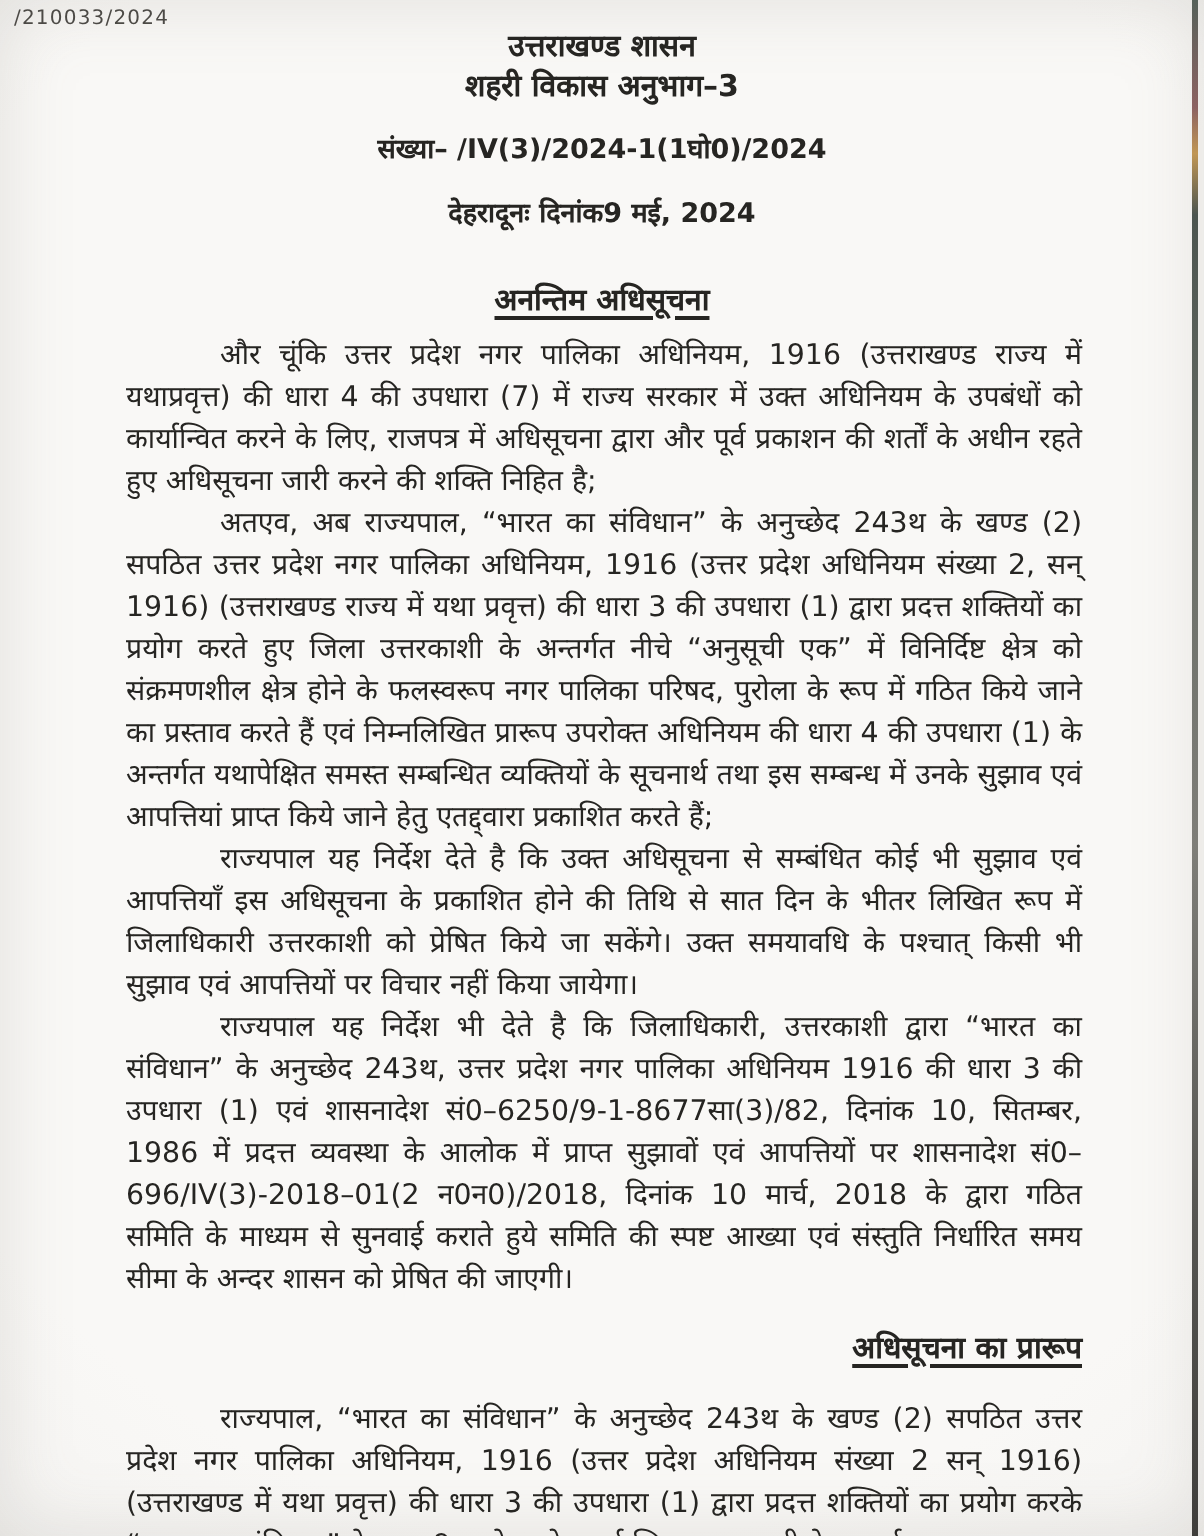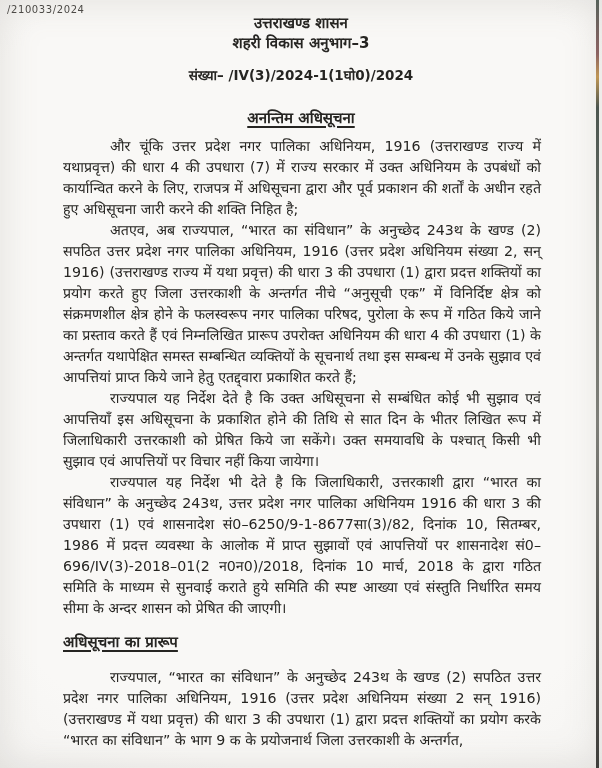--- a/index.html
+++ b/index.html
@@ -69,21 +69,21 @@
     margin: 8px 61px 0 63px;
     font-size: 14.2px;
     line-height: 21px;
     text-align: justify;
   }
   .doc-body p {
     margin: 0;
     text-indent: 47px;
   }
   .draft-heading-wrap {
-    text-align: left;
+    text-align: right;
     margin: 13px 0 14px 0;
   }
   .draft-heading {
     display: inline-block;
     font-size: 15px;
     font-weight: bold;
     text-decoration: underline;
     text-underline-offset: 3px;
     text-decoration-thickness: 1.5px;
   }
@@ -92,20 +92,21 @@
 <body>
 
 <div class="page">
 
   <div class="scan-ref">/210033/2024</div>
 
   <div class="header">
     <div class="org">उत्तराखण्ड शासन</div>
     <div class="dept">शहरी विकास अनुभाग–3</div>
     <div class="number">संख्या– /IV(3)/2024-1(1घो0)/2024</div>
+    <div class="place-date">देहरादूनः दिनांक9 मई, 2024</div>
     <div>
       <span class="doc-title">अनन्तिम अधिसूचना</span>
     </div>
   </div>
 
   <div class="doc-body">
     <p>और चूंकि उत्तर प्रदेश नगर पालिका अधिनियम, 1916 (उत्तराखण्ड राज्य में यथाप्रवृत्त) की धारा 4 की उपधारा (7) में राज्य सरकार में उक्त अधिनियम के उपबंधों को कार्यान्वित करने के लिए, राजपत्र में अधिसूचना द्वारा और पूर्व प्रकाशन की शर्तों के अधीन रहते हुए अधिसूचना जारी करने की शक्ति निहित है;</p>
     <p>अतएव, अब राज्यपाल, “भारत का संविधान” के अनुच्छेद 243थ के खण्ड (2) सपठित उत्तर प्रदेश नगर पालिका अधिनियम, 1916 (उत्तर प्रदेश अधिनियम संख्या 2, सन् 1916) (उत्तराखण्ड राज्य में यथा प्रवृत्त) की धारा 3 की उपधारा (1) द्वारा प्रदत्त शक्तियों का प्रयोग करते हुए जिला उत्तरकाशी के अन्तर्गत नीचे “अनुसूची एक” में विनिर्दिष्ट क्षेत्र को संक्रमणशील क्षेत्र होने के फलस्वरूप नगर पालिका परिषद, पुरोला के रूप में गठित किये जाने का प्रस्ताव करते हैं एवं निम्नलिखित प्रारूप उपरोक्त अधिनियम की धारा 4 की उपधारा (1) के अन्तर्गत यथापेक्षित समस्त सम्बन्धित व्यक्तियों के सूचनार्थ तथा इस सम्बन्ध में उनके सुझाव एवं आपत्तियां प्राप्त किये जाने हेतु एतद्द्वारा प्रकाशित करते हैं;</p>
     <p>राज्यपाल यह निर्देश देते है कि उक्त अधिसूचना से सम्बंधित कोई भी सुझाव एवं आपत्तियाँ इस अधिसूचना के प्रकाशित होने की तिथि से सात दिन के भीतर लिखित रूप में जिलाधिकारी उत्तरकाशी को प्रेषित किये जा सकेंगे। उक्त समयावधि के पश्चात् किसी भी सुझाव एवं आपत्तियों पर विचार नहीं किया जायेगा।</p>
     <p>राज्यपाल यह निर्देश भी देते है कि जिलाधिकारी, उत्तरकाशी द्वारा “भारत का संविधान” के अनुच्छेद 243थ, उत्तर प्रदेश नगर पालिका अधिनियम 1916 की धारा 3 की उपधारा (1) एवं शासनादेश सं0–6250/9-1-8677सा(3)/82, दिनांक 10, सितम्बर, 1986 में प्रदत्त व्यवस्था के आलोक में प्राप्त सुझावों एवं आपत्तियों पर शासनादेश सं0–696/IV(3)-2018–01(2 न0न0)/2018, दिनांक 10 मार्च, 2018 के द्वारा गठित समिति के माध्यम से सुनवाई कराते हुये समिति की स्पष्ट आख्या एवं संस्तुति निर्धारित समय सीमा के अन्दर शासन को प्रेषित की जाएगी।</p>

